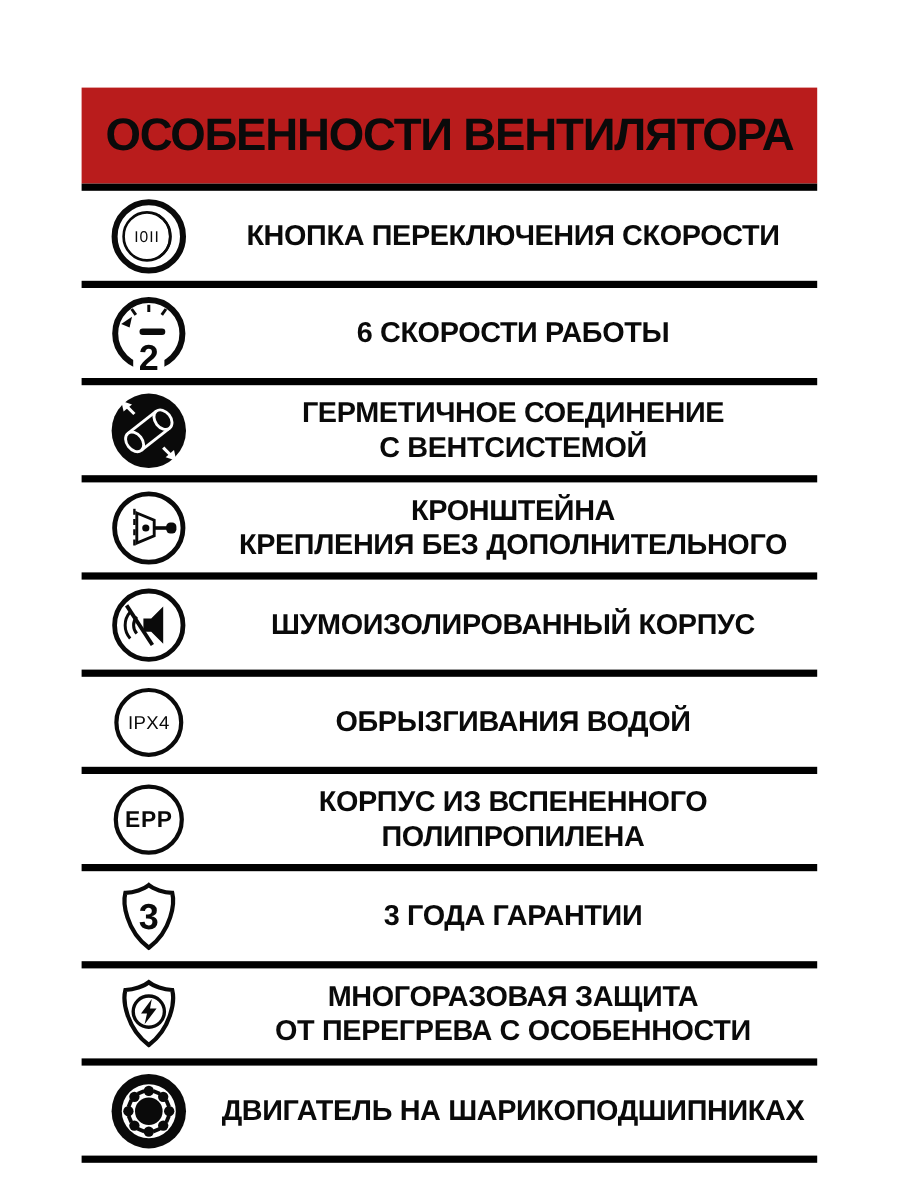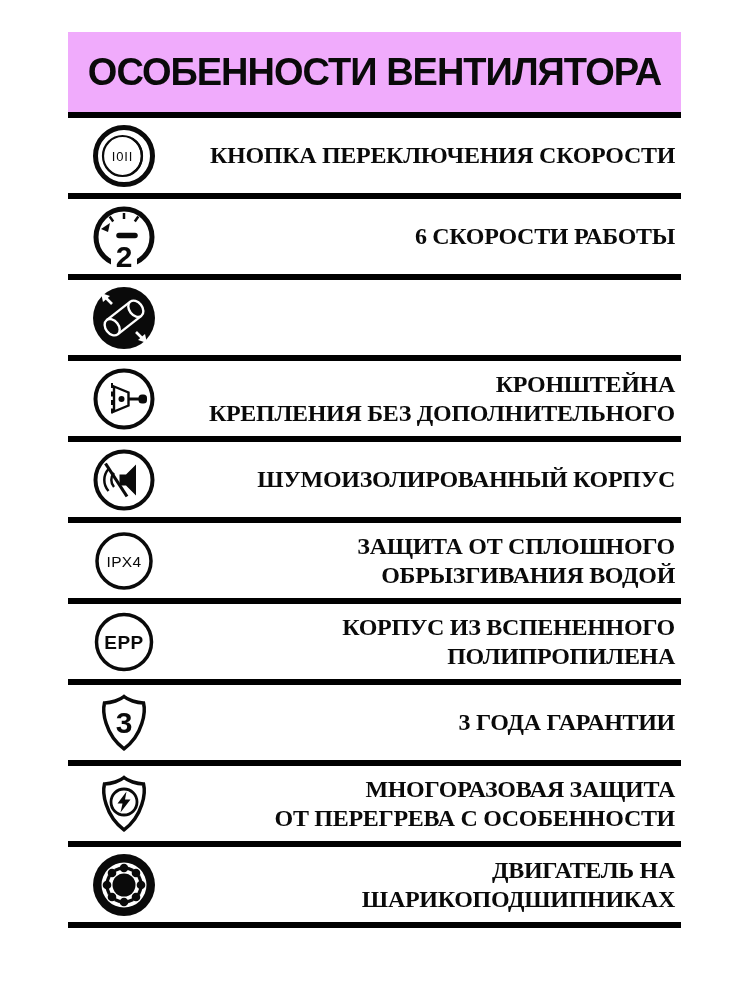--- a/index.html
+++ b/index.html
@@ -8,32 +8,32 @@
   .content{position:absolute;left:68px;top:32px;width:613px;}
   .title-band{height:80px;background:#b5b0d6;display:flex;align-items:center;justify-content:center;
     font-size:38px;font-weight:700;letter-spacing:-1px;white-space:nowrap;}
   .sep{height:6px;background:#000;}
   .row{height:75px;display:flex;align-items:center;}
   .icon-cell{width:112px;flex:none;display:flex;align-items:center;justify-content:center;}
   svg.icon{width:64px;height:64px;overflow:visible;display:block;}
   svg.icon *{vector-effect:none;}
   .ic-stroke{fill:none;stroke:#0a0a0a;}
   .ic-fill{fill:#0a0a0a;stroke:none;}
-  .text-cell{flex:1;text-align:right;font-weight:700;font-size:24px;line-height:29px;
-    letter-spacing:-0.3px;padding-right:6px;font-family:Liberation Serif, serif;}
+  .text-cell{flex:1;text-align:center;font-weight:700;font-size:24px;line-height:29px;
+    letter-spacing:-0.3px;padding-right:6px;}
   .tline{display:block;}
   svg text{font-family:"Liberation Sans",sans-serif;fill:#0a0a0a;}
 </style>
 </head>
 <body>
 
 <div class="page">
   <div class="content">
 
-    <div class="title-band" style="background: #f0abfc;">ОСОБЕННОСТИ ВЕНТИЛЯТОРА</div>
+    <div class="title-band" style="background: #b91c1c; margin-top: 41px;">ОСОБЕННОСТИ ВЕНТИЛЯТОРА</div>
     <div class="sep" style="background: rgb(0, 0, 0);"></div>
 
     <div class="row">
       <div class="icon-cell">
         <svg class="icon" viewBox="0 0 64 64">
           <circle class="ic-stroke" cx="32" cy="32" r="28.5" stroke-width="5"></circle>
           <ellipse class="ic-stroke" cx="30.5" cy="32" rx="19.5" ry="20" stroke-width="2.2"></ellipse>
           <path class="ic-stroke" d="M40 14.5 A20.5 20.5 0 0 1 40 49.5" stroke-width="2.2"></path>
           <text x="30.5" y="36.5" font-size="13" letter-spacing="0.8" text-anchor="middle">I0II</text>
         </svg>
@@ -75,20 +75,24 @@
             <line x1="17" y1="41" x2="47" y2="41" stroke="#ffffff" stroke-width="2.4"></line>
             <ellipse cx="47" cy="32" rx="6.5" ry="9" fill="#0a0a0a" stroke="#ffffff" stroke-width="2.4"></ellipse>
             <ellipse cx="17" cy="32" rx="6.5" ry="9" fill="#0a0a0a" stroke="#ffffff" stroke-width="2.4"></ellipse>
           </g>
           <line x1="20" y1="18" x2="13" y2="11" stroke="#ffffff" stroke-width="2.6"></line>
           <polygon points="9,7 18,10 11,16" fill="#ffffff"></polygon>
           <line x1="44" y1="46" x2="51" y2="53" stroke="#ffffff" stroke-width="2.6"></line>
           <polygon points="55,57 46,54 53,48" fill="#ffffff"></polygon>
         </svg>
       </div>
+      <div class="text-cell">
+        <span class="tline">ГЕРМЕТИЧНОЕ СОЕДИНЕНИЕ</span>
+        <span class="tline">С ВЕНТСИСТЕМОЙ</span>
+      </div>
     </div>
     <div class="sep" style="background: rgb(0, 0, 0);"></div>
 
     <div class="row">
       <div class="icon-cell">
         <svg class="icon" viewBox="0 0 64 64">
           <circle class="ic-stroke" cx="32" cy="32" r="28.5" stroke-width="4"></circle>
           <line class="ic-stroke" x1="20" y1="16" x2="20" y2="48" stroke-width="2" stroke-dasharray="5 3.5"></line>
           <path class="ic-stroke" d="M22 19.5 L36.5 25.5 L36.5 38.5 L22 44.5 Z" stroke-width="2.4"></path>
           <circle class="ic-fill" cx="29.5" cy="32" r="3"></circle>
@@ -121,21 +125,20 @@
     <div class="sep" style="background: rgb(0, 0, 0);"></div>
 
     <div class="row">
       <div class="icon-cell">
         <svg class="icon" viewBox="0 0 64 64">
           <circle class="ic-stroke" cx="32" cy="32" r="27" stroke-width="3.5"></circle>
           <text x="32" y="37.5" font-size="15.5" font-weight="500" letter-spacing="0.3" text-anchor="middle">IPX4</text>
         </svg>
       </div>
       <div class="text-cell">
-        <span class="tline">ЗАЩИТА ОТ СПЛОШНОГО</span>
         <span class="tline">ОБРЫЗГИВАНИЯ ВОДОЙ</span>
       </div>
     </div>
     <div class="sep" style="background: rgb(0, 0, 0);"></div>
 
     <div class="row">
       <div class="icon-cell">
         <svg class="icon" viewBox="0 0 64 64">
           <circle class="ic-stroke" cx="32" cy="32" r="27.5" stroke-width="3.5"></circle>
           <text x="32" y="38.5" font-size="19" font-weight="700" letter-spacing="0.5" text-anchor="middle">EPP</text>

